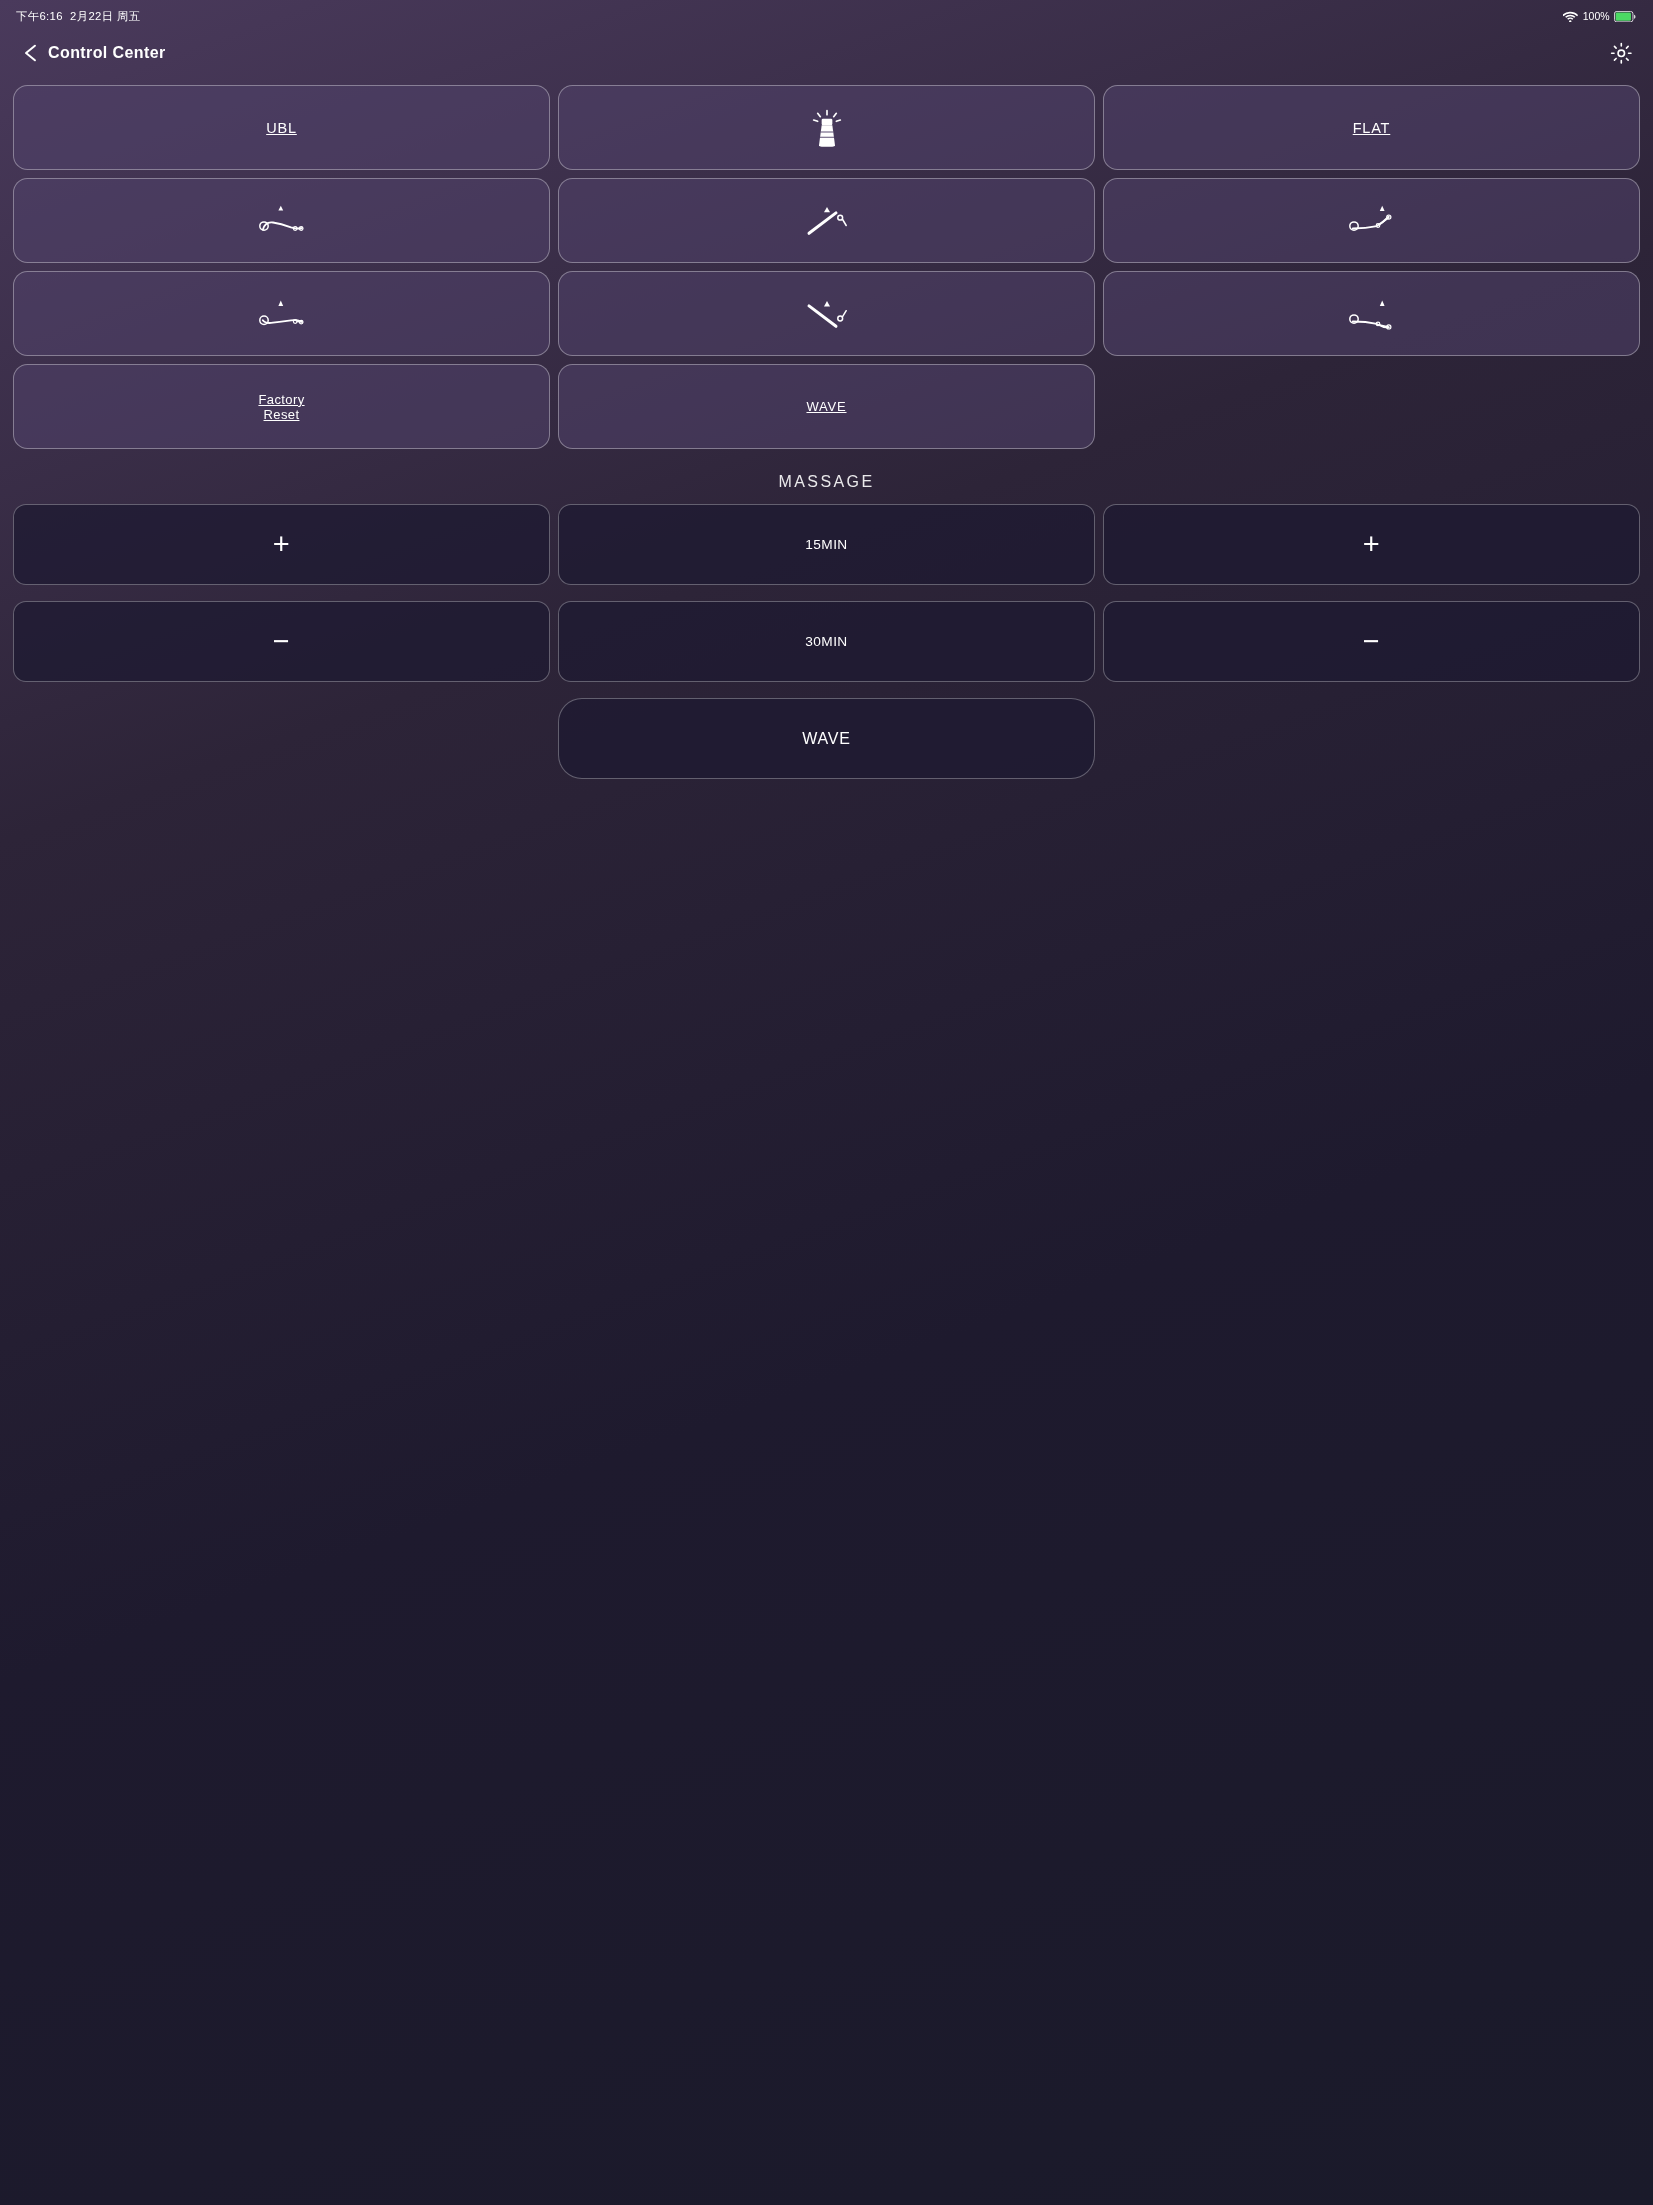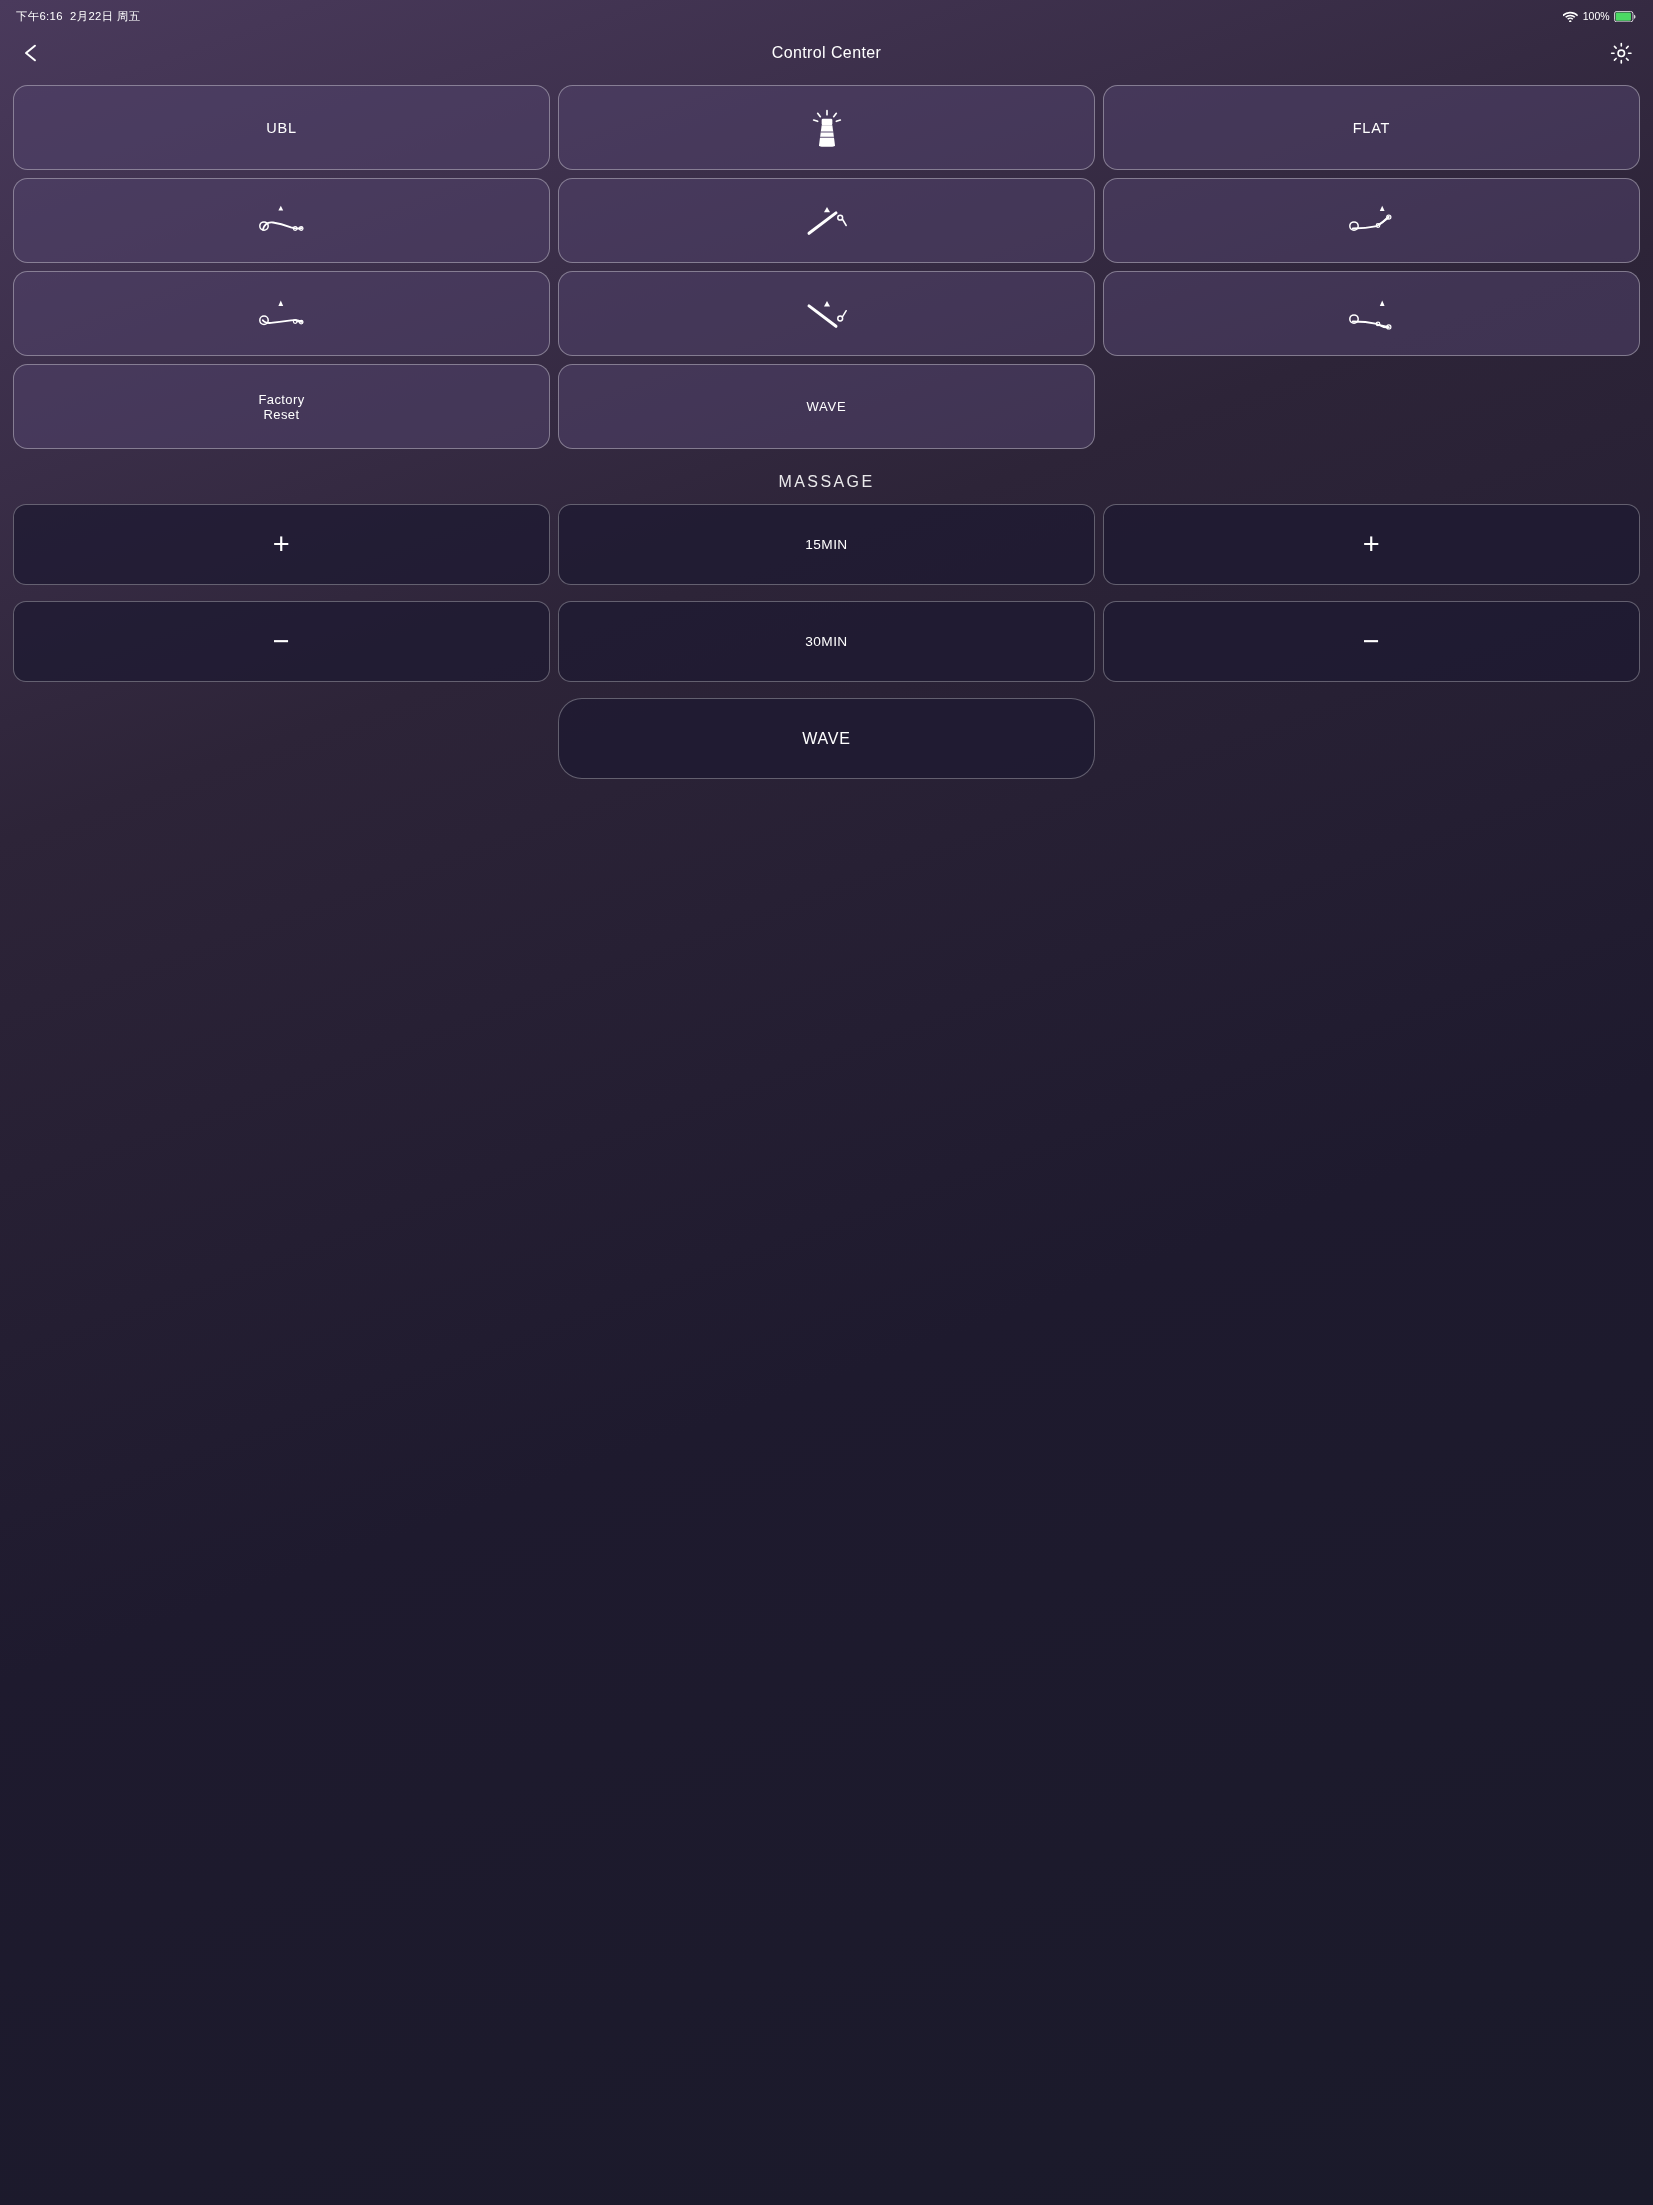--- a/index.html
+++ b/index.html
@@ -30,24 +30,24 @@
 
     
     .header {
       display: flex;
       align-items: center;
       justify-content: space-between;
       padding: 8px 16px 11.3px;
     }
     .header-title {
       font-size: 16px;
-      font-weight: 400;
+      font-weight: 700;
       letter-spacing: 0.4px;
       flex: 1;
-      text-align: center;
+      text-align: left;
     }
     .header-back, .header-settings {
       width: 32px;
       height: 32px;
       display: flex;
       align-items: center;
       justify-content: center;
       cursor: pointer;
       border-radius: 6.5px;
     }
@@ -78,20 +78,21 @@
       align-items: center;
       justify-content: center;
       cursor: pointer;
       color: white;
       font-size: 14.5px;
       font-weight: 500;
       letter-spacing: 0.8px;
       padding: 11.3px 6.5px;
       min-height: 85px;
       transition: background 0.15s;
+      text-decoration: underline;
     }
 
     .ctrl-btn svg {
       width: 48px;
       height: 40px;
     }
 
     
     .massage-label {
       text-align: center;

